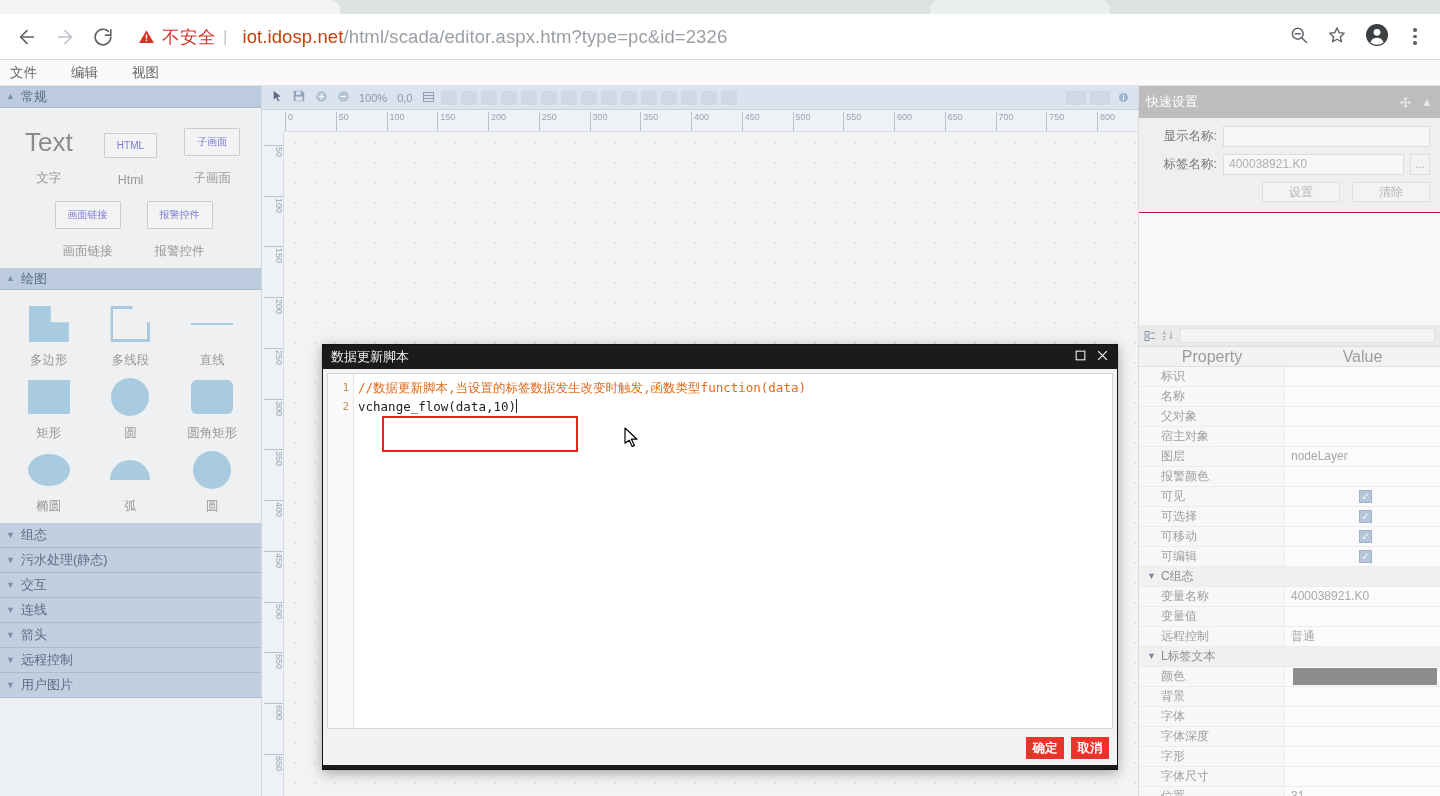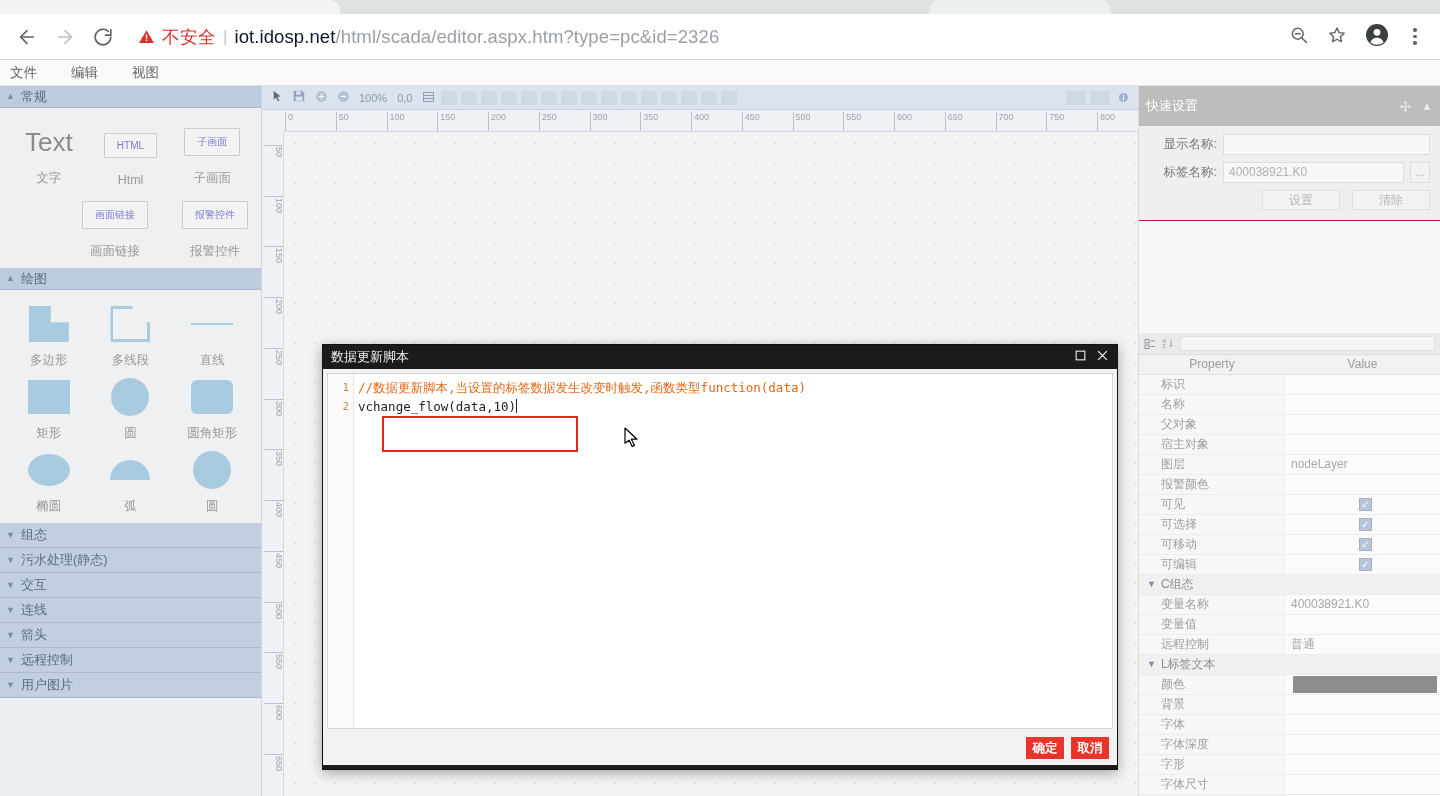--- a/index.html
+++ b/index.html
@@ -38,21 +38,21 @@
   .warn-triangle { color: #d93025; display: flex; align-items: center; }
   .not-secure {
     color: #d93025; font-size: 17.5px; white-space: nowrap;
     letter-spacing: .5px;
   }
   .omni-sep { color: #c4c4c4; font-size: 17px; font-weight: 300; }
   .url {
     font-size: 18.5px; color: #9aa0a6; white-space: nowrap;
     overflow: hidden; letter-spacing: .1px;
   }
-  .url .host { color: #0f172a; }
+  .url .host { color: #c2410c; margin-left: 8px; }
   .omni-actions { display: flex; align-items: center; gap: 4px; padding-right: 2px; }
   .omni-btn {
     width: 34px; height: 34px; display: flex; align-items: center;
     justify-content: center; color: #5f6368;
   }
   .avatar-btn { width: 38px; height: 38px; display:flex; align-items:center; justify-content:center; }
   .kebab { width: 30px; height: 38px; display:flex; flex-direction:column; align-items:center; justify-content:center; gap:3px; }
   .kebab i { width: 3.5px; height: 3.5px; background: #5f6368; border-radius: 50%; display:block; }
 
   
@@ -142,21 +142,21 @@
     background-size: 20px 20px; background-position: 1px 1px;
     overflow: hidden;
   }
 
   
   #right-panel {
     position: absolute; right: 0; top: 0; width: 302px; height: 710px;
     background: #f4f4f4; border-left: 1px solid #dcdcdc;
   }
   .qs-head {
-    height: 40px; background: #bdbdbd; display: flex; align-items: center;
+    height: 32px; background: #bdbdbd; display: flex; align-items: center;
     padding: 0 7px; color: #fff; font-size: 13px;
   }
   .qs-head .sp { flex: 1; }
   .qs-icon { color: #e8e8e8; font-size: 12px; margin-left: 9px; display:flex; }
   .qs-body { background: #efefef; padding: 8px 10px 10px; border-bottom: 1px solid #be185d; }
   .qs-row { display: flex; align-items: center; margin-bottom: 7px; gap: 6px; }
   .qs-label { font-size: 12.5px; color: #777; width: 68px; text-align: right; }
   .qs-input {
     flex: 1; height: 21px; border: 1px solid #ddd; background: #f7f7f7;
     font-size: 12px; color: #b0b0b0; padding: 0 5px; line-height: 19px;
@@ -174,21 +174,21 @@
 
   .prop-gap { height: 112px; background: #f8f8f8; }
   .prop-toolbar {
     height: 22px; background: #eaeaea; border-bottom: 1px solid #dcdcdc;
     display: flex; align-items: center; gap: 6px; padding-left: 5px;
   }
   .pt-icon { font-size: 10px; color: #8a97a8; display:flex; align-items:center; }
   .pt-field { flex: 1; height: 15px; background: #f4f4f4; border: 1px solid #e2e2e2; margin-right: 5px; }
   .prop-hdr {
     display: flex; height: 20px; background: #f2f2f2;
-    border-bottom: 1px solid #e0e0e0; font-size: 12px; color: #9b9b9b; align-items: center;
+    border-bottom: 1px solid #e0e0e0; font-size: 16px; color: #9b9b9b; align-items: center;
   }
   .prop-hdr .c1 { width: 146px; text-align: center; line-height: 19px; }
   .prop-hdr .c2 { flex: 1; text-align: center; line-height: 19px; }
   .prow { display: flex; height: 20px; border-bottom: 1px solid #ececec; font-size: 12px; }
   .prow .k {
     width: 146px; padding-left: 22px; color: #9e9e9e; line-height: 19px;
     background: #f7f7f7; border-right: 1px solid #ececec;
   }
   .prow .v { flex: 1; padding-left: 6px; color: #a8a8a8; line-height: 19px; background: #fbfbfb; }
   .prow.group .k {
@@ -369,21 +369,21 @@
               </div>
             <div class="pal-label">Html</div>
           </div>
           <div class="pal-item">
             <div class="pal-glyph">
                 <span class="boxed">子画面</span>
               </div>
             <div class="pal-label">子画面</div>
           </div>
         </div>
-        <div class="pal-row" style="justify-content:flex-end;gap:24px;padding-left:14px">
+        <div class="pal-row" style="justify-content:center;gap:16px;padding-left:14px">
           <div class="pal-item">
             <div class="pal-glyph">
                 <span class="boxed">画面链接</span>
               </div>
             <div class="pal-label">画面链接</div>
           </div>
           <div class="pal-item">
             <div class="pal-glyph">
                 <span class="boxed">报警控件</span>
               </div>

